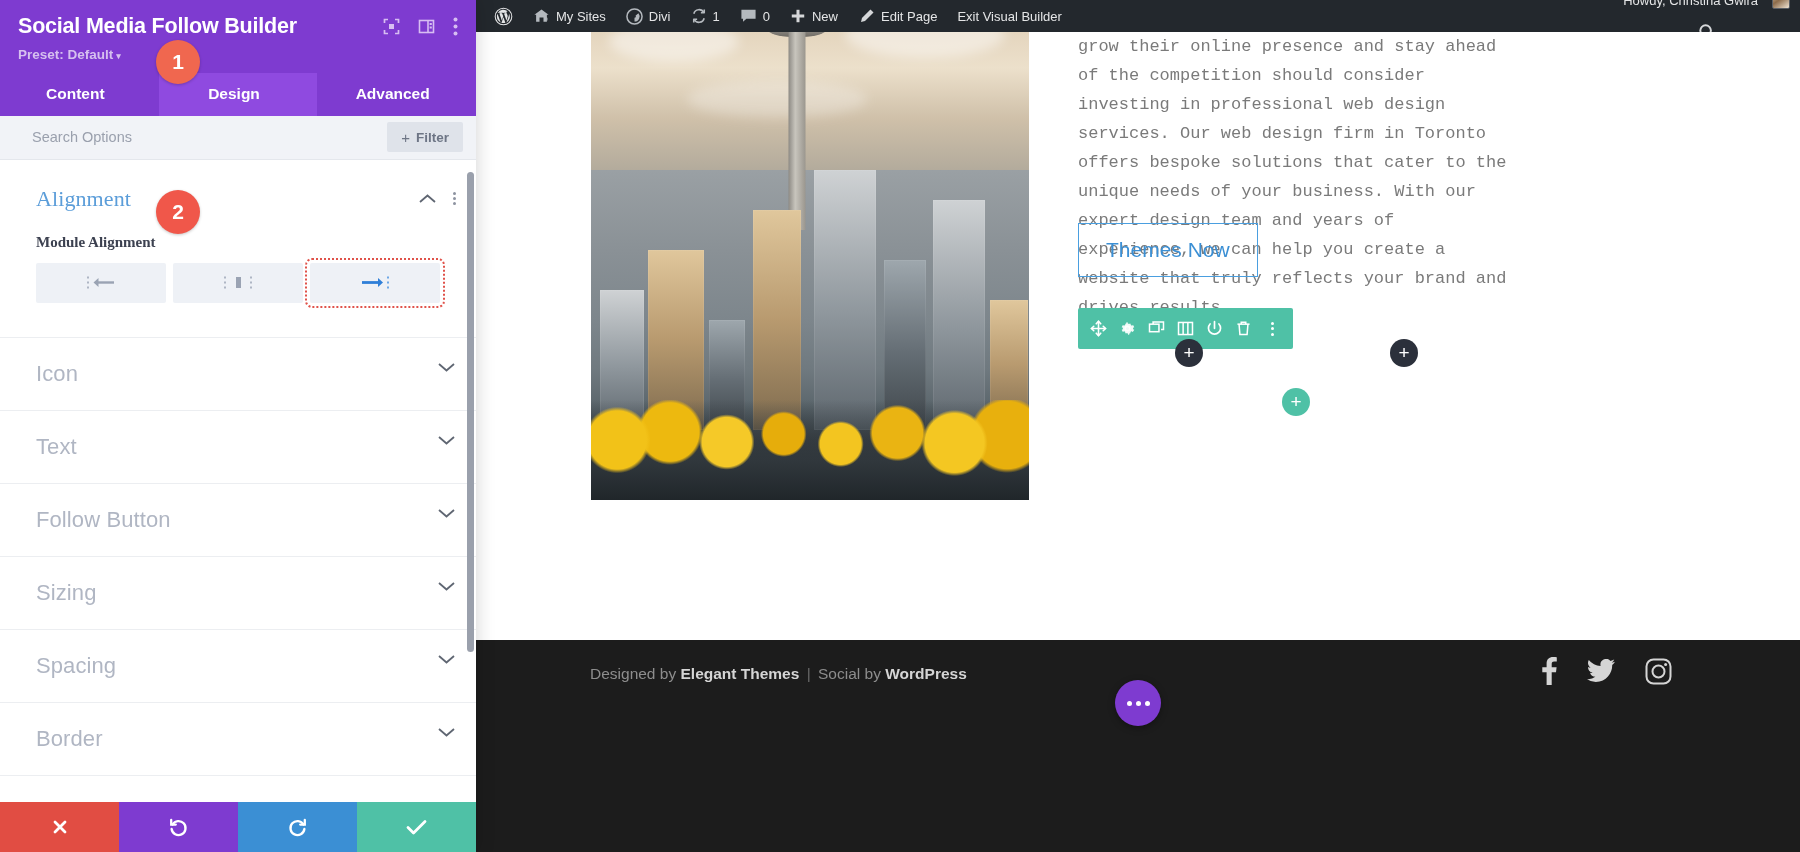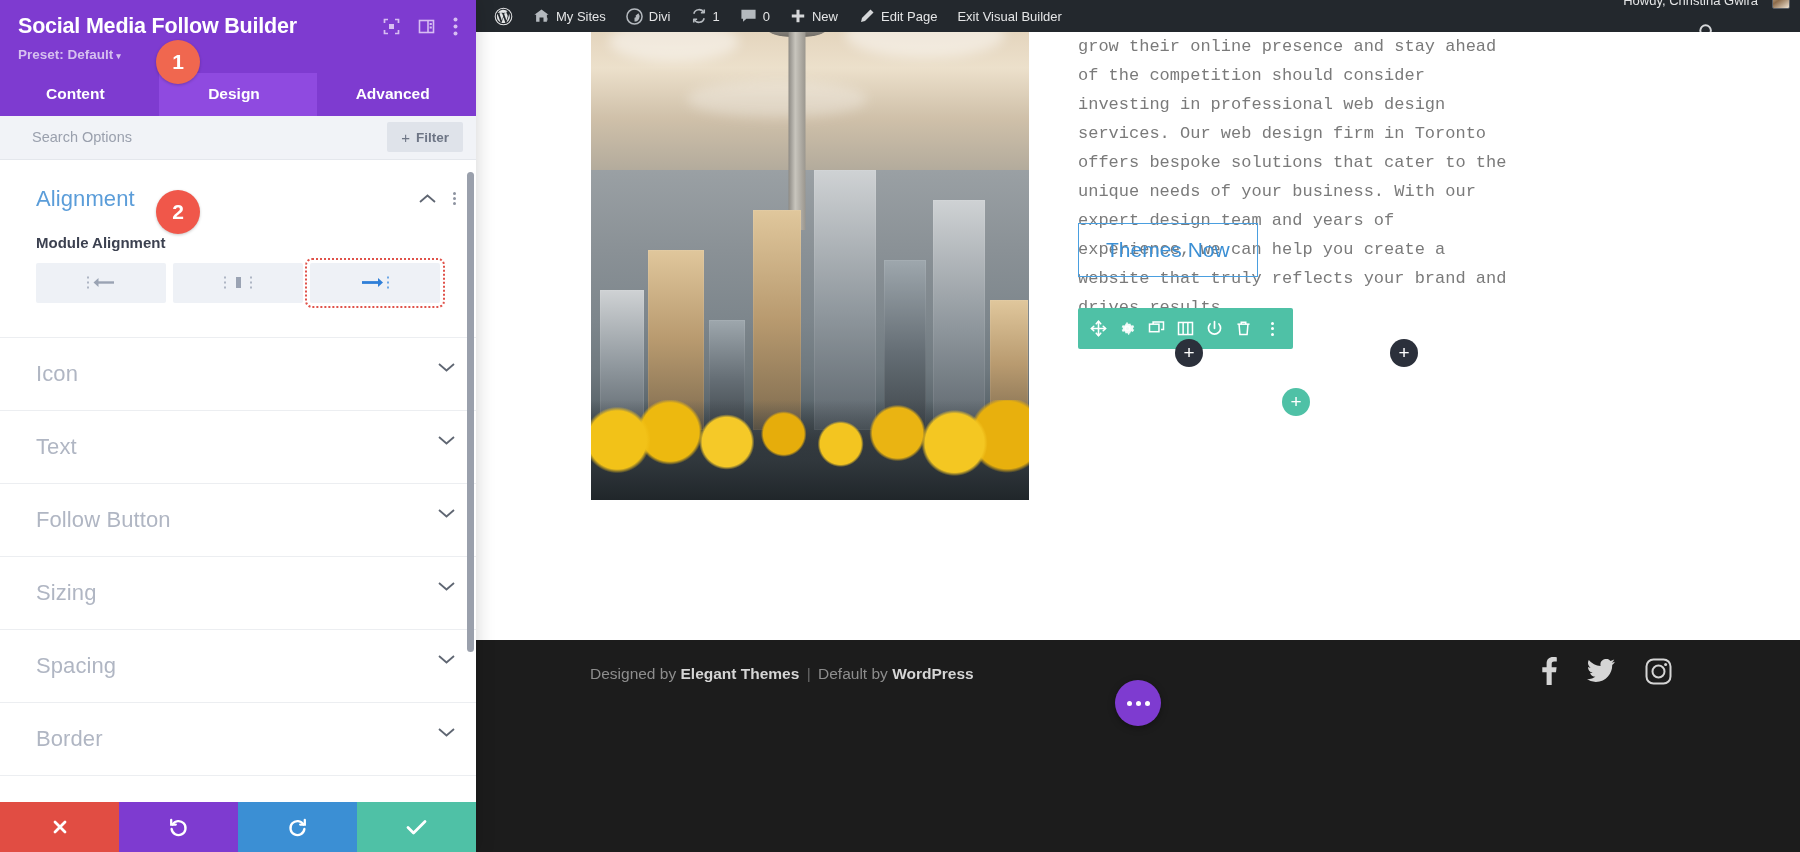--- a/index.html
+++ b/index.html
@@ -78,21 +78,21 @@
     font-size:13.5px; font-weight:bold;
     height:30px; padding:0 14px; margin-right:13px;
     border:none; border-radius:2px; cursor:pointer;
     display:flex; align-items:center; gap:6px;
     font-family:"Liberation Sans", sans-serif;
   }
   .filter-btn .plus { font-size:15px; font-weight:normal; }
 
   .panel-body { flex:1; overflow:hidden; position:relative; background:#fff; }
 
-  .section-open { padding:0 0 0 0; border-bottom:1px solid #eceef1; }
+  .section-open { padding:0 0 0 0; border-bottom:1px solid #eceef1;font-family:Liberation Serif, serif; }
   .sec-head {
     display:flex; align-items:center;
     padding:26px 20px 22px 36px;
     cursor:pointer;
   }
   .sec-title { font-size:22px; color:#b0b6c3; font-weight:normal; letter-spacing:.1px; }
   .sec-title.active { color:#5b9dd9; }
   .sec-spacer { flex:1; }
   .chev { color:#5f6672; display:flex; align-items:center; }
   .sec-dots {
@@ -635,21 +635,21 @@
       <div class="add-circle add-dark add-1">+</div>
       <div class="add-circle add-dark add-2">+</div>
       <div class="add-circle add-green add-3">+</div>
     </div>
 
     <footer class="site-footer">
       <div class="footer-credit">
         <span>Designed by</span>
         <b>Elegant Themes</b>
         <span class="sep">|</span>
-        <span>Default by</span>
+        <span>Social by</span>
         <b>WordPress</b>
       </div>
       <div class="footer-social">
         <span>
           <svg width="15" height="28" viewBox="0 0 15 28" fill="#d5d5d5">
             <path d="M9.7 28V15.2h4.3l.6-5H9.7V7c0-1.4.4-2.4 2.5-2.4h2.6V.2C14.4.1 12.8 0 11 0 7.2 0 4.6 2.3 4.6 6.5v3.7H.3v5h4.3V28z"></path>
           </svg>
         </span>
         <span>
           <svg width="28" height="24" viewBox="0 0 28 24" fill="#d5d5d5">

